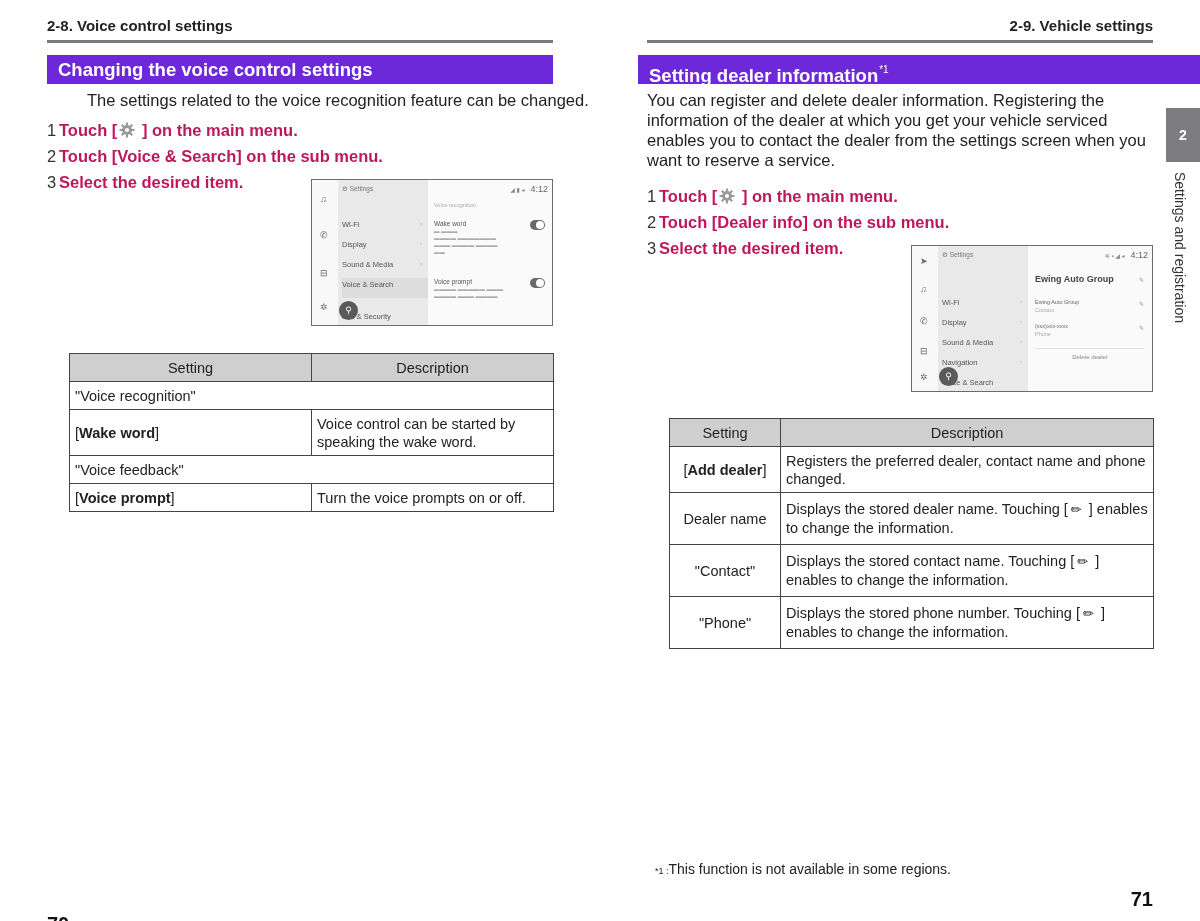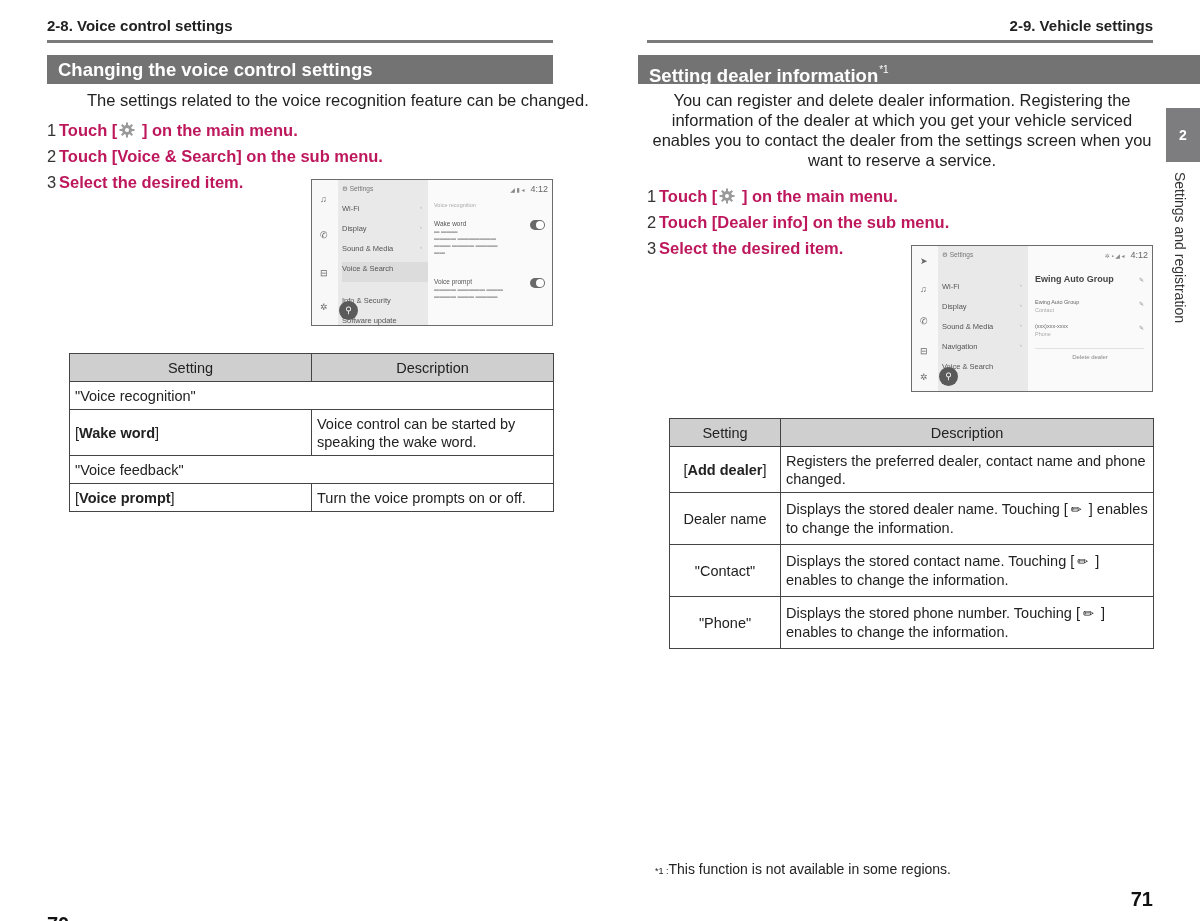--- a/index.html
+++ b/index.html
@@ -10,43 +10,43 @@
   .page-left { left: 0; width: 600px; }
   .page-right { left: 600px; width: 600px; }
 
   .running-head { position: absolute; top: 17px; font-size: 15px; font-weight: bold; color: #222; }
   .page-left .running-head { left: 47px; }
   .page-right .running-head { right: 47px; }
   .head-rule { position: absolute; top: 40px; height: 3px; background: #7b7b7b; }
   .page-left .head-rule { left: 47px; width: 506px; }
   .page-right .head-rule { left: 47px; width: 506px; }
 
-  .section-bar { position: absolute; top: 55px; height: 29px; background: #737373; color: #fff;
+  .section-bar { position: absolute; top: 55px; height: 29px; background: #6d28d9; color: #fff;
     font-size: 18.5px; font-weight: bold; padding-left: 11px; line-height: 29px; }
   .page-left .section-bar { left: 47px; width: 506px; }
   .page-right .section-bar { left: 38px; width: 563px; }
   .section-bar sup { font-size: 10px; font-weight: normal; vertical-align: 9px; margin-left: 1px; }
 
   .intro { position: absolute; left: 47px; font-size: 16.5px; line-height: 20px; color: #222; }
   .page-left .intro { top: 90px; width: 520px; margin-left: 40px; }
-  .page-right .intro { top: 90px; width: 510px; text-align: center; }
+  .page-right .intro { top: 90px; width: 510px; }
 
   .steps { position: absolute; left: 47px; }
   .step { position: absolute; left: 0; white-space: nowrap; font-size: 16.5px; }
   .step .num { position: absolute; left: 0; font-weight: normal; color: #333; }
   .step .txt { position: absolute; left: 12px; font-weight: bold; color: #be185d; }
   .gear { display: inline-block; width: 16px; height: 16px; vertical-align: -2px; margin: 0 2px; }
 
   
   .screen { position: absolute; border: 1px solid #6c6c6c; background: #f3f3f3; overflow: hidden; font-size: 7px; color: #777; }
   .scr-rail { position: absolute; left: 0; top: 0; width: 26px; height: 100%; background: #f8f8f8; }
   .scr-rail span { position: absolute; left: 8px; font-size: 9px; color: #666; }
   .scr-menu { position: absolute; left: 26px; top: 0; width: 90px; height: 100%; background: #e9e9e9; }
   .scr-menu .m-title { position: absolute; left: 4px; top: 5px; font-size: 6.5px; color: #777; }
-  .scr-menu .m-item { position: absolute; left: 4px; font-size: 7.5px; color: #555; width: 86px; }
+  .scr-menu .m-item { position: absolute; left: 4px; font-size: 7.5px; color: #555; width: 86px; margin-top: 16px; }
   .scr-menu .m-item.sel { background: #dcdcdc; }
   .scr-menu .m-chev { position: absolute; right: 6px; color: #aaa; font-size: 6px; }
   .scr-main { position: absolute; left: 116px; top: 0; right: 0; height: 100%; background: #fafafa; }
   .scr-status { position: absolute; right: 4px; top: 4px; font-size: 9px; color: #666; }
   .scr-status .ic { font-size: 6px; margin-right: 6px; color: #888; }
   .search-fab { position: absolute; width: 19px; height: 19px; border-radius: 50%; background: #5a5a5a; color: #fff; font-size: 9px; text-align: center; line-height: 19px; }
   .toggle { position: absolute; width: 15px; height: 10px; border-radius: 5px; background: #6a6a6a; }
   .toggle::after { content: ""; position: absolute; right: 1px; top: 1px; width: 8px; height: 8px; border-radius: 50%; background: #fff; }
   .faint { color: #aaa; font-size: 5.5px; line-height: 7px; }
   .pen-s { position: absolute; right: 8px; font-size: 6px; color: #999; }

